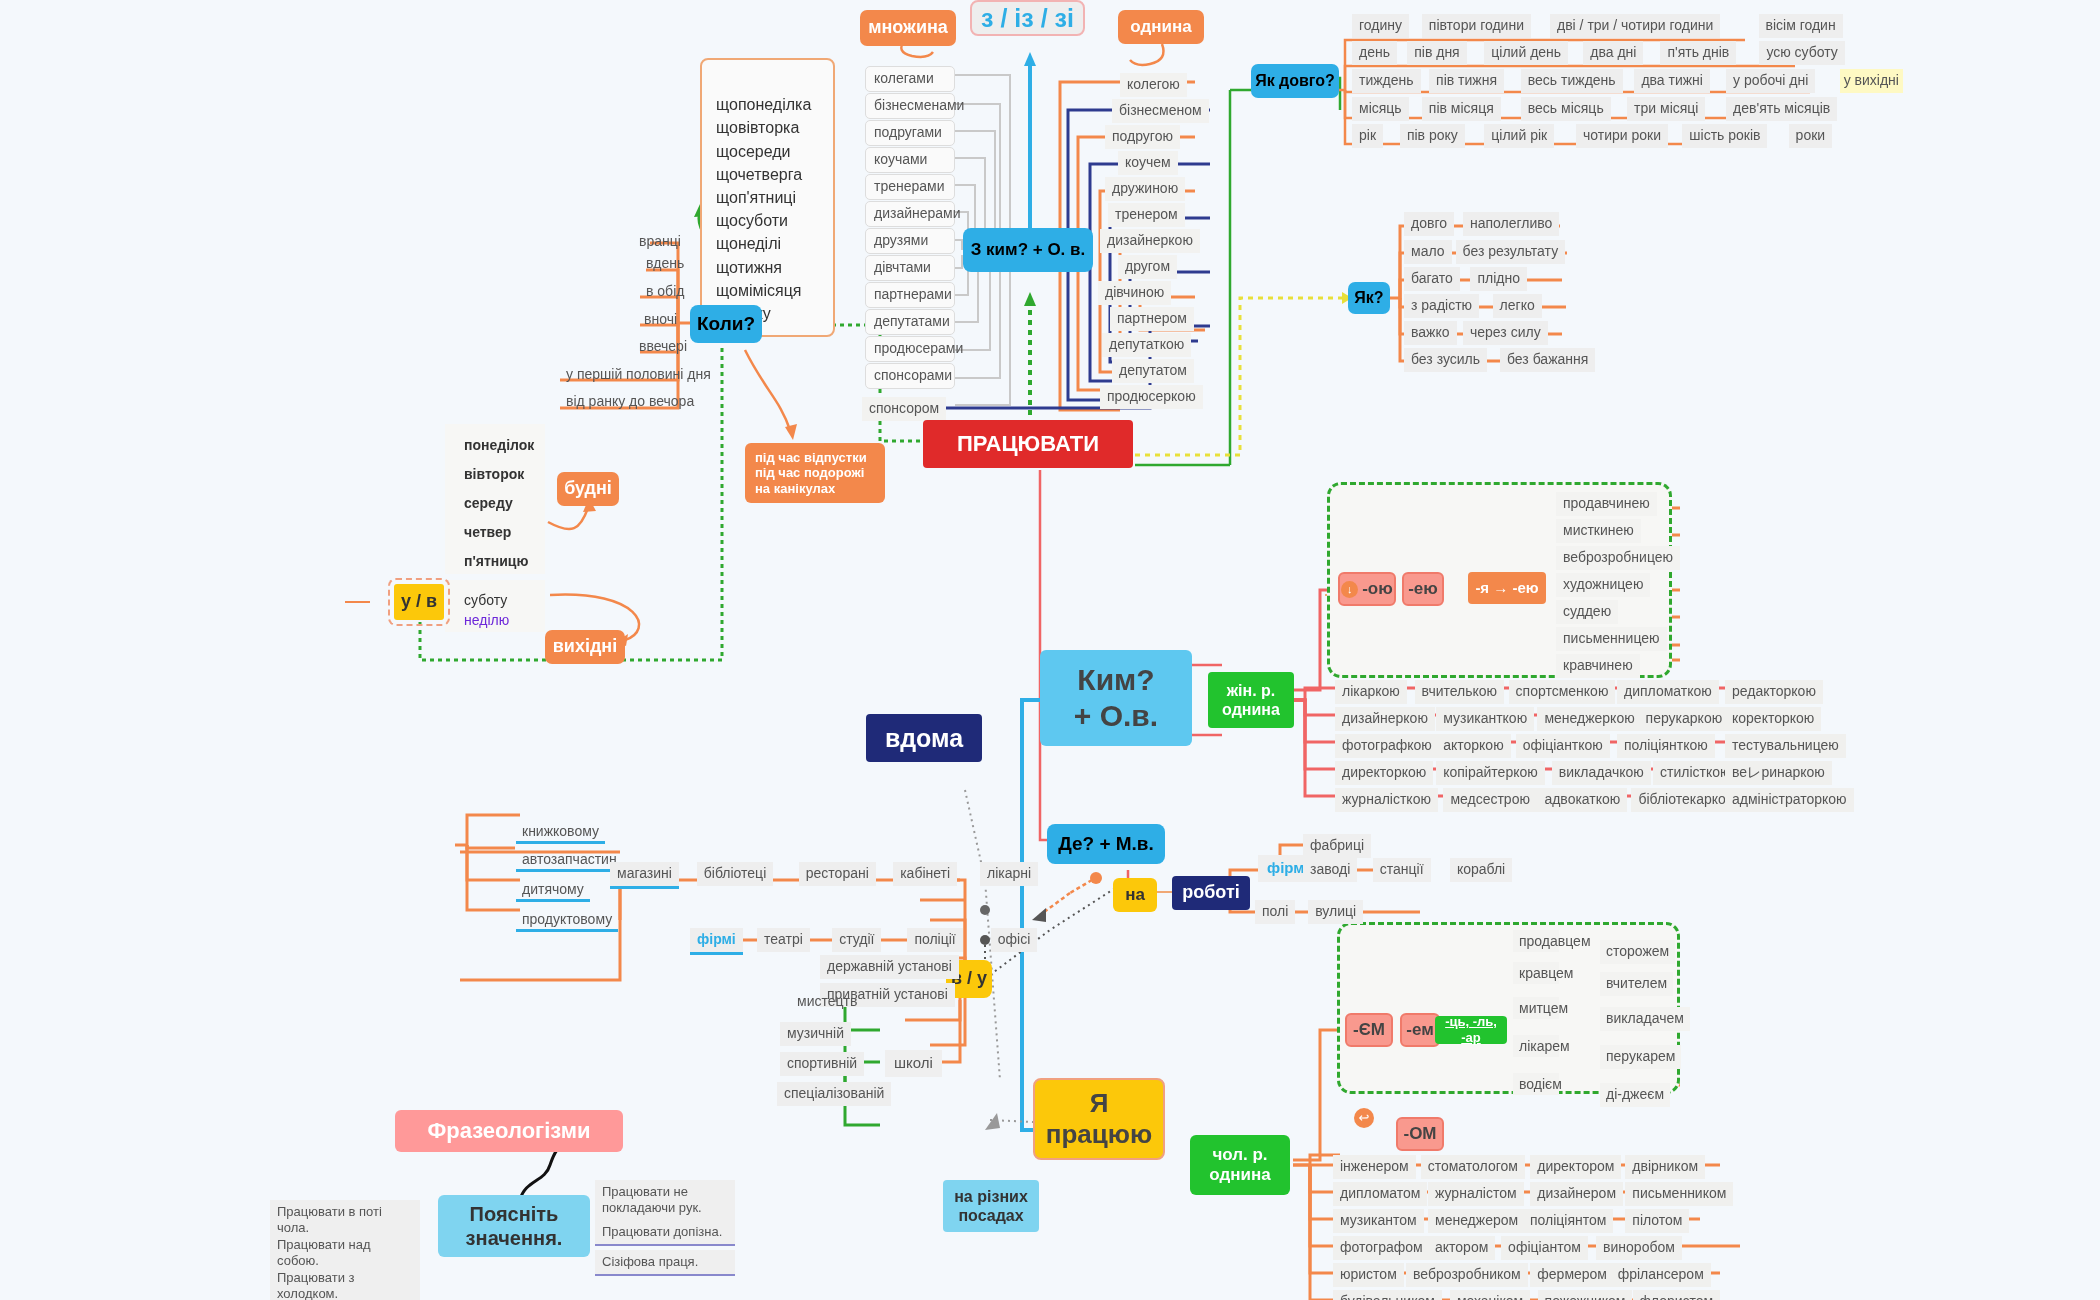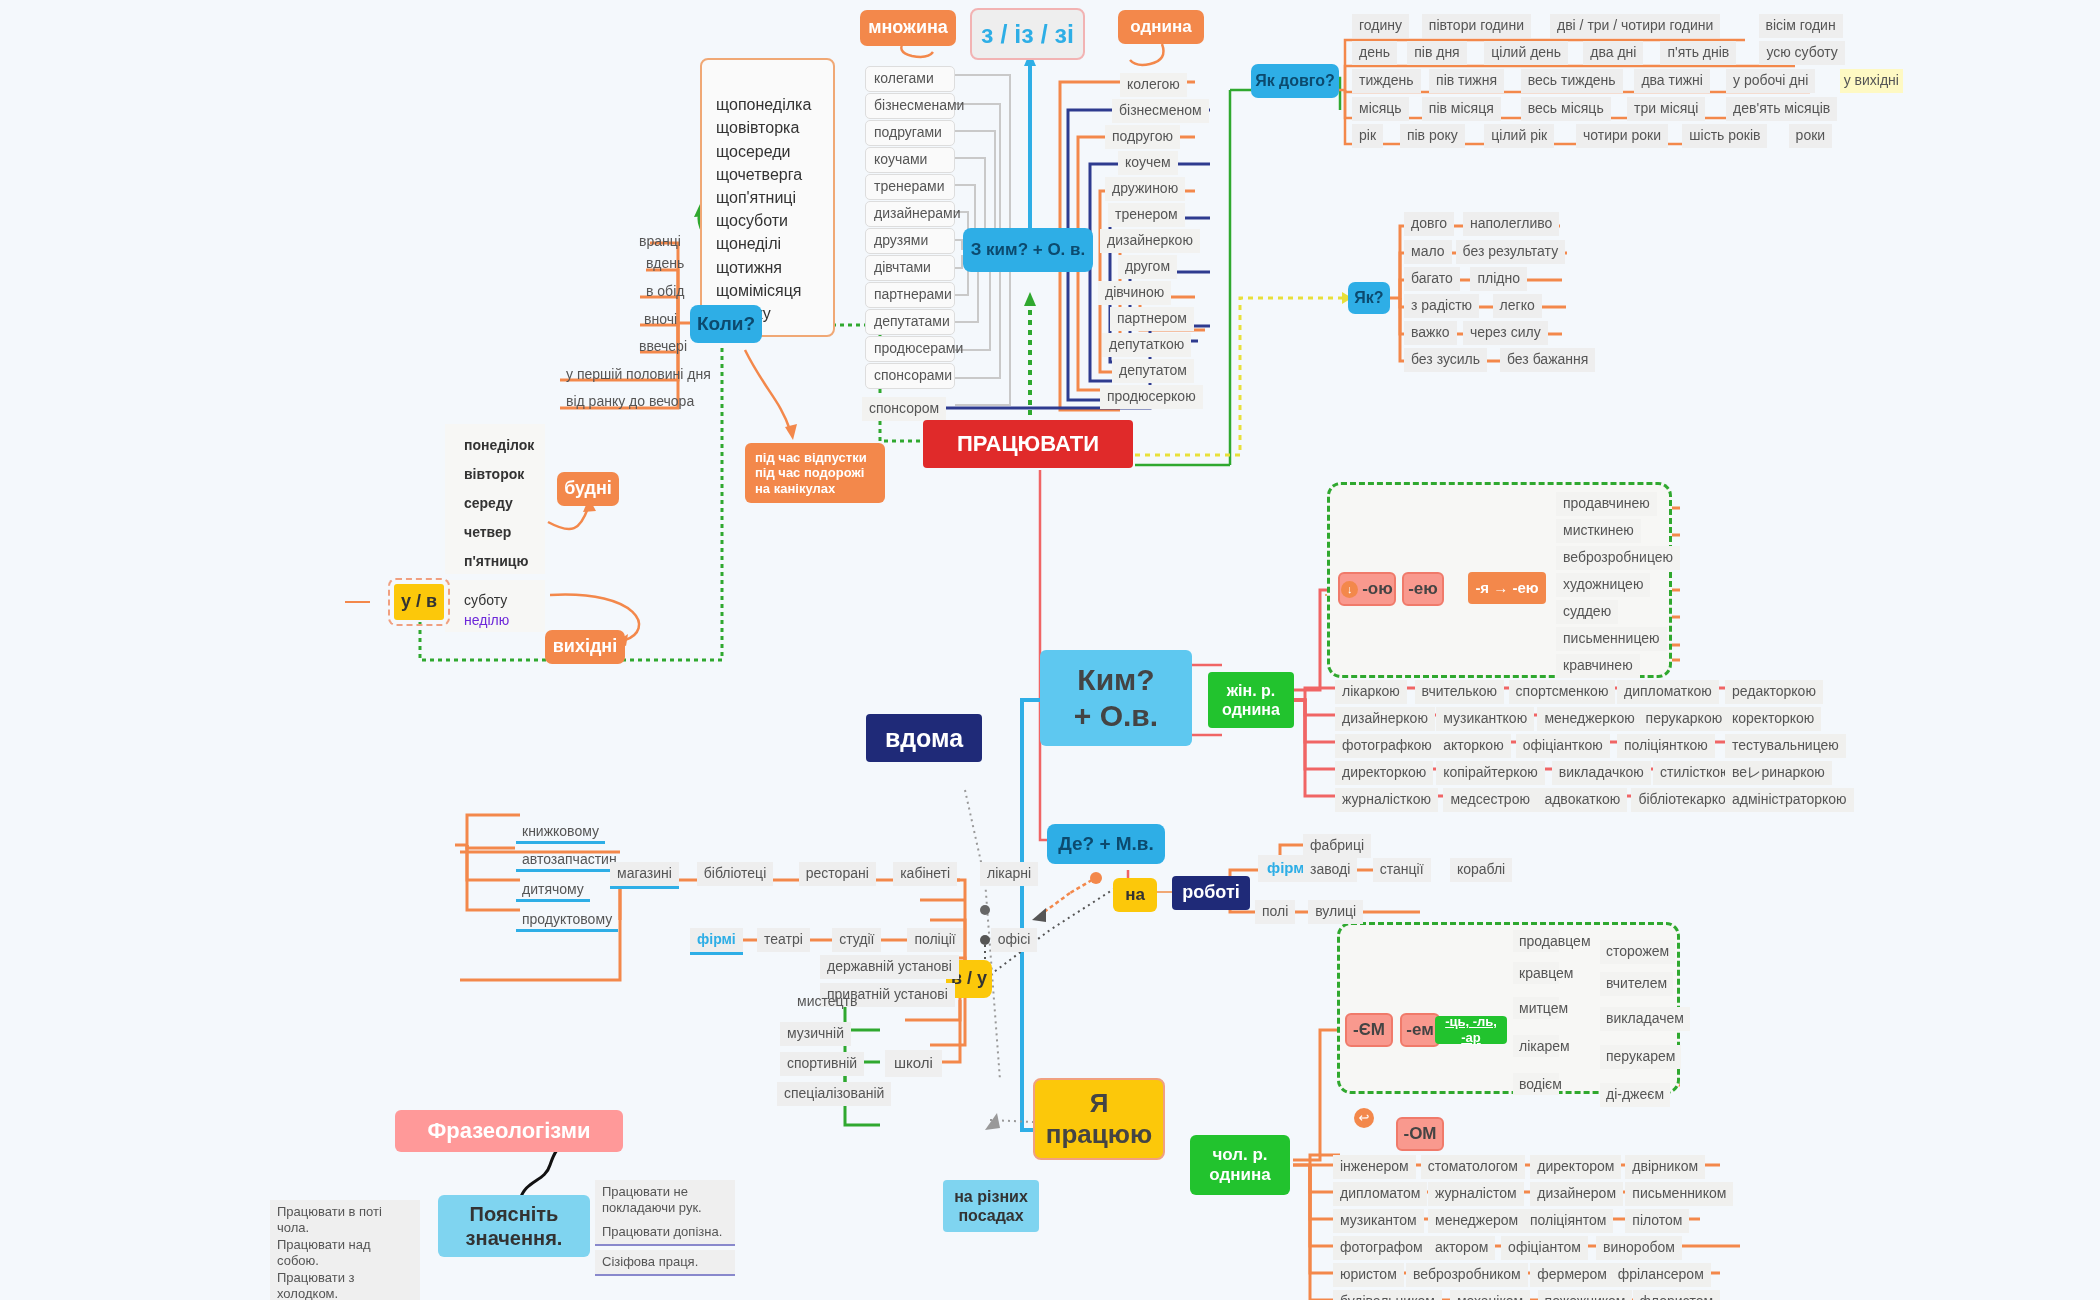--- a/index.html
+++ b/index.html
@@ -53,21 +53,21 @@
   .softgroup { position:absolute; background:#f7f7f5; }
 
   .dashgreen {
     position:absolute;
     border:3px dashed #2fa82f;
     border-radius:14px;
     background:#f7f7f5;
   }
 
   
-  .c-blue   { background:#2eaee6; color:#0c4a6e; }
+  .c-blue   { background:#2eaee6; color:#000000; }
   .c-orange { background:#f3884b; color:#fff; }
   .c-red    { background:#e02a2a; color:#fff; }
   .c-navy   { background:#1f2a78; color:#fff; }
   .c-yellow { background:#fcc80a; color:#333; }
   .c-green  { background:#22c32e; color:#fff; }
   .c-pink   { background:#f99; color:#fff; }
   .c-lblue  { background:#7fd4f0; color:#333; }
   .c-salmon { background:#f9998e; color:#444; border:2px solid #f07a6a; }
 </style>
 </head>
@@ -259,21 +259,21 @@
 
     <path d="M520,1200 C525,1180 545,1182 550,1165 C555,1150 560,1145 568,1138" fill="none" stroke="#111" stroke-width="3"></path>
     <polygon points="576,1132 562,1134 570,1145" fill="#111"></polygon>
 
     <path d="M1183,705 L1175,700" fill="none" stroke="#2eaee6" stroke-width="3"></path>
   </svg>
 
   <div class="pill c-orange" style="left:860px;top:10px;width:96px;height:36px;font-size:18px;">
     <span>множина</span>
   </div>
-  <div class="pill" style="left:970px;top:8px;width:115px;height:52px;background:#eee;border:2px solid #f2b3b3;border-radius:8px;color:#2eaee6;font-size:25px;">
+  <div class="pill" style="left:970px;top:0;width:115px;height:36px;background:#eee;border:2px solid #f2b3b3;border-radius:8px;color:#2eaee6;font-size:25px;">
     <span>з / із / зі</span>
   </div>
   <div class="pill c-orange" style="left:1118px;top:10px;width:86px;height:34px;font-size:17px;">
     <span>однина</span>
   </div>
 
   <div id="plural-list">
       <div class="chip" style="left:865px;top:66px;width:90px;border:1px solid #ddd;border-radius:5px;background:#fafafa;font-size:14px;padding:3px 8px;">колегами</div>
       <div class="chip" style="left:865px;top:93px;width:90px;border:1px solid #ddd;border-radius:5px;background:#fafafa;font-size:14px;padding:3px 8px;">бізнесменами</div>
       <div class="chip" style="left:865px;top:120px;width:90px;border:1px solid #ddd;border-radius:5px;background:#fafafa;font-size:14px;padding:3px 8px;">подругами</div>

